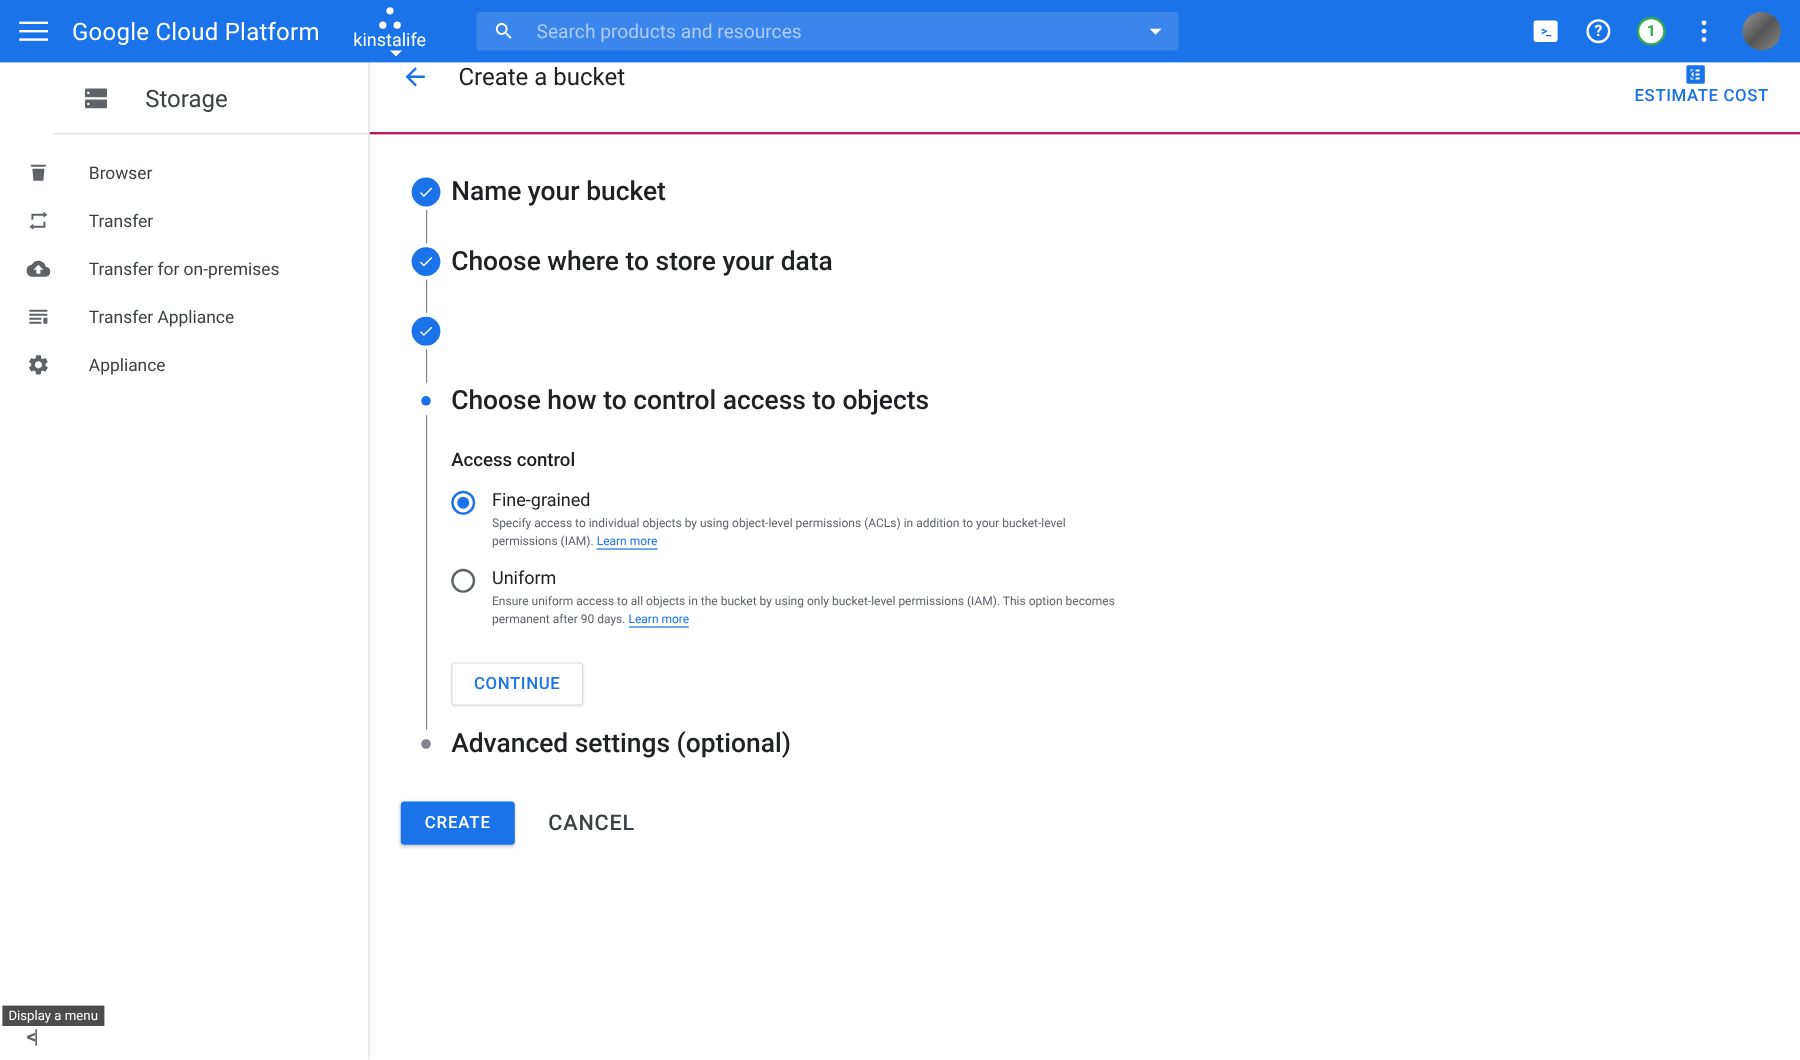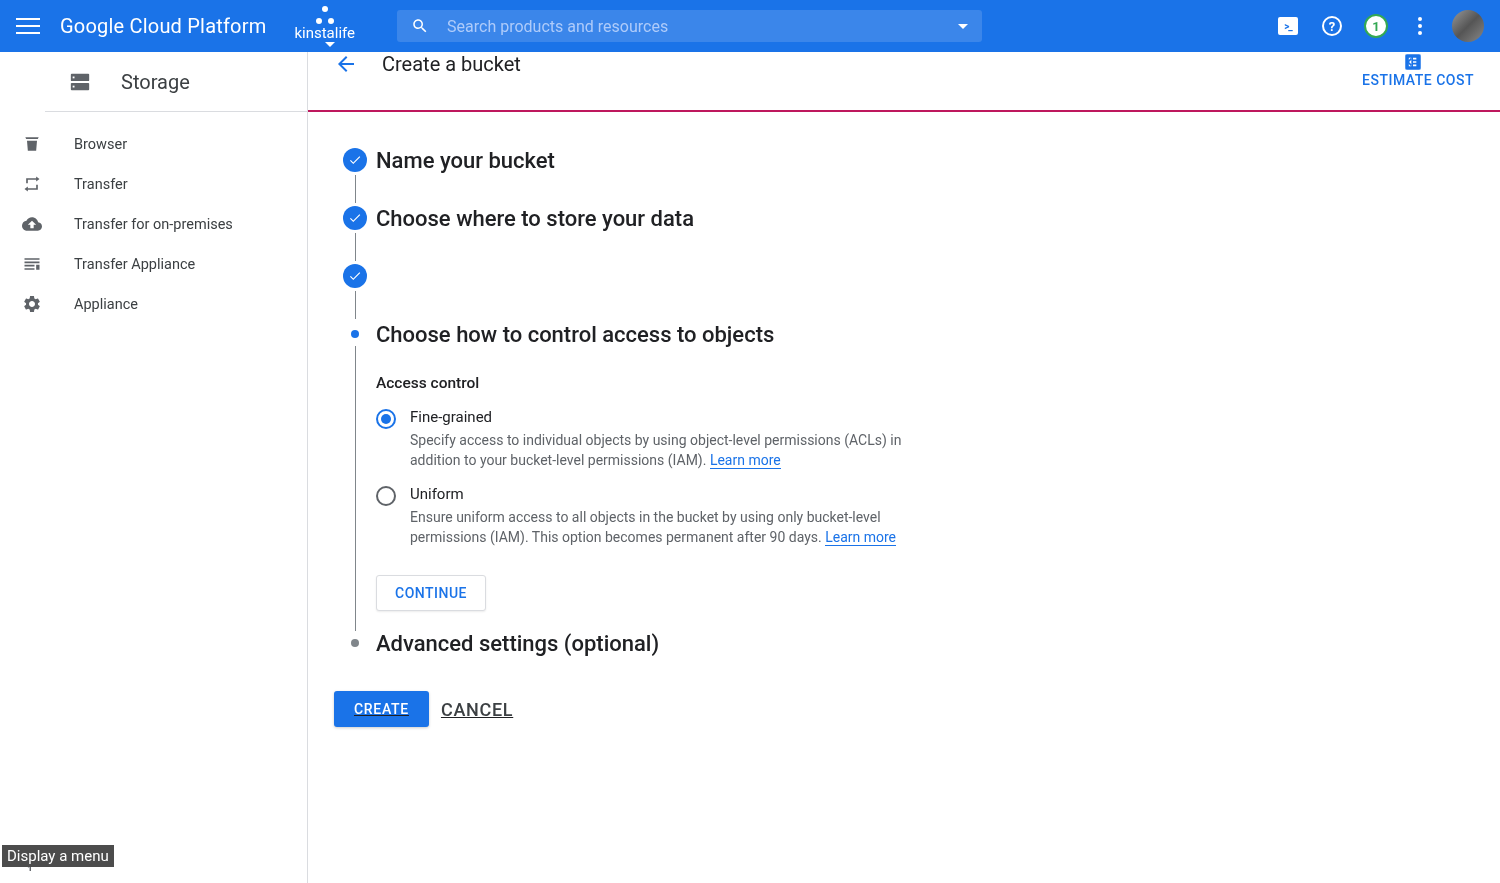--- a/index.html
+++ b/index.html
@@ -69,30 +69,30 @@
 
 .step-content { margin-left: 42px; padding-top: 20px; padding-bottom: 20px; }
 .section-label { font-size: 15.5px; font-weight: 500; color: #202124; margin-bottom: 16px; }
 
 .radio-option { display: flex; align-items: flex-start; margin-bottom: 14px; }
 .radio-circle { width: 20px; height: 20px; border-radius: 50%; border: 2px solid #5f6368; margin-right: 14px; flex-shrink: 0; cursor: pointer; position: relative; margin-top: 1px; }
 .radio-circle.selected { border-color: #1a73e8; }
 .radio-circle.selected::after { content: ''; position: absolute; width: 10px; height: 10px; background: #1a73e8; border-radius: 50%; top: 3px; left: 3px; }
 .radio-content { flex: 1; max-width: 520px; }
 .radio-title { font-size: 15px; color: #202124; margin-bottom: 4px; }
-.radio-desc { font-size: 14px; color: #5f6368; line-height: 1.45; }
+.radio-desc { font-size: 10px; color: #5f6368; line-height: 1.45; }
 .learn-more { color: #1a73e8; text-decoration: none; border-bottom: 1px solid #1a73e8; }
 
 .continue-btn { margin-top: 14px; padding: 9px 18px; background: #fff; border: 1px solid #dadce0; border-radius: 3px; color: #1a73e8; font-size: 14px; font-weight: 500; letter-spacing: 0.5px; cursor: pointer; box-shadow: 0 1px 2px rgba(0,0,0,0.08); }
 
-.action-buttons { margin-top: 28px; display: flex; gap: 12px; align-items: center; text-decoration: underline; }
+.action-buttons { margin-top: 28px; display: flex; gap: 28px; align-items: center; }
 .create-btn { padding: 10px 20px; background: #1a73e8; color: #fff; border: none; border-radius: 3px; font-size: 14px; font-weight: 500; letter-spacing: 0.7px; cursor: pointer; box-shadow: 0 1px 3px rgba(0,0,0,0.2); }
 .cancel-btn { background: transparent; border: none; color: #3c4043; font-size: 18px; font-weight: 500; letter-spacing: 0.7px; cursor: pointer; }
 
-.tooltip-hint { position: absolute; bottom: 16px; left: 2px; background: #4c4c4c; color: #fff; font-size: 15px; padding: 2px 5px; }
+.tooltip-hint { position: absolute; bottom: 28px; left: 2px; background: #4c4c4c; color: #fff; font-size: 11px; padding: 2px 5px; }
 </style>
 </head>
 <body>
 
 <div class="topbar">
   <div class="hamburger">
     <span></span>
       <span></span>
       <span></span>
   </div>

